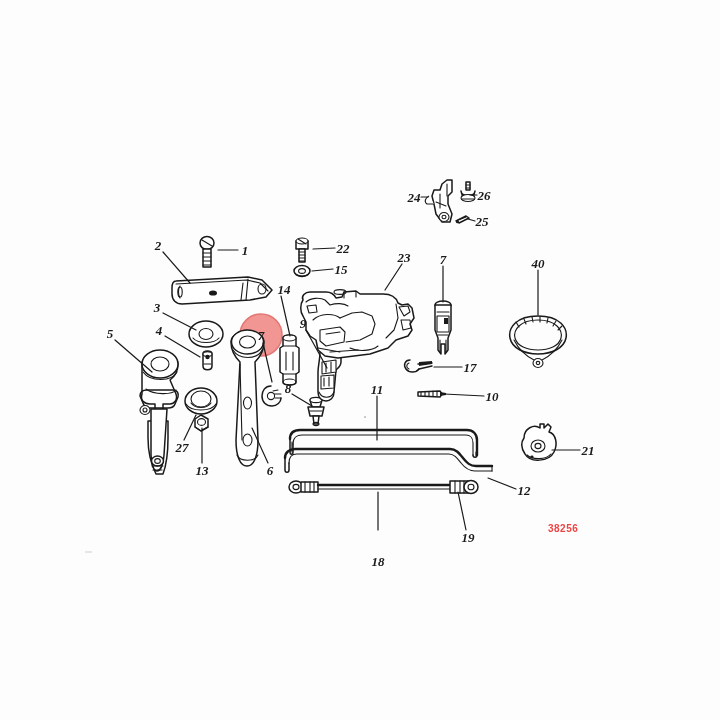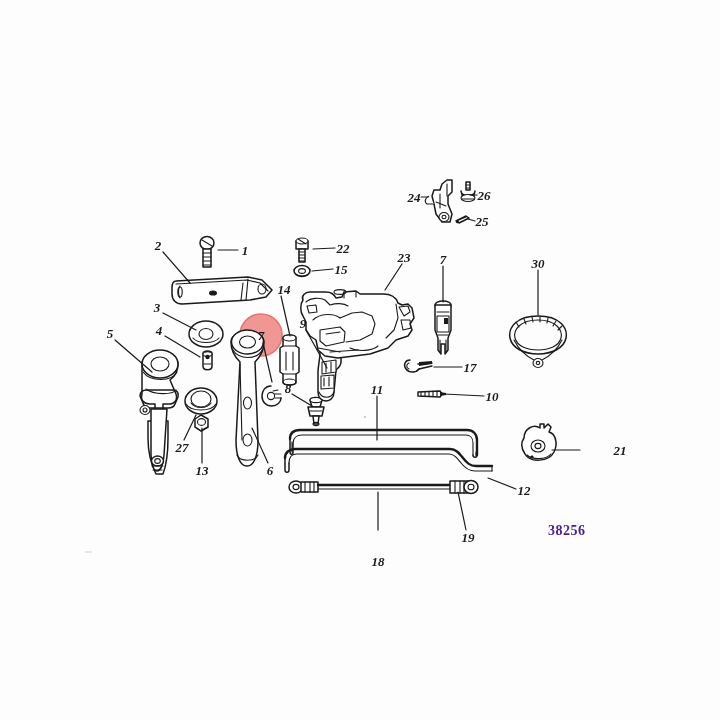--- a/index.html
+++ b/index.html
@@ -14,22 +14,22 @@
   .callout-num{
     position:absolute;font-family:"Liberation Serif", serif;
     font-size:13px;font-weight:700;color:#1a1a1a;
     line-height:1;letter-spacing:0px;
     transform:translate(-50%,-50%);
     white-space:nowrap;
     font-style:italic;
   }
   .drawing-no{
     position:absolute;left:548px;top:523px;
-    font-family:Liberation Serif, serif;
-    font-size:14px;font-weight:700;color:#4c1d95;letter-spacing:0.5px;
+    font-family:Liberation Sans, sans-serif;
+    font-size:10px;font-weight:700;color:#ef4444;letter-spacing:0.5px;
   }
   .hl-label{
     color:#1a1a1a;
   }
 </style>
 </head>
 <body>
 
 <div id="sheet">
 
@@ -369,22 +369,22 @@
       <div class="callout-num" style="left: 492px; top: 396px;">10</div>
       <div class="callout-num" style="left: 377px; top: 389px;">11</div>
       <div class="callout-num" style="left: 524px; top: 490px;">12</div>
       <div class="callout-num" style="left: 202px; top: 470px;">13</div>
       <div class="callout-num" style="left: 284px; top: 289px;">14</div>
       <div class="callout-num" style="left: 341px; top: 269px;">15</div>
       <div class="callout-num" style="left: 443px; top: 259px;">7</div>
       <div class="callout-num" style="left: 470px; top: 367px;">17</div>
       <div class="callout-num" style="left: 378px; top: 561px;">18</div>
       <div class="callout-num" style="left: 468px; top: 537px;">19</div>
-      <div class="callout-num" style="left: 538px; top: 263px;">30</div>
-      <div class="callout-num" style="left: 620px; top: 450px;">21</div>
+      <div class="callout-num" style="left: 538px; top: 263px;">40</div>
+      <div class="callout-num" style="left: 588px; top: 450px;">21</div>
       <div class="callout-num" style="left: 343px; top: 248px;">22</div>
       <div class="callout-num" style="left: 404px; top: 257px;">23</div>
       <div class="callout-num" style="left: 414px; top: 197px; text-align: right;">24</div>
       <div class="callout-num" style="left: 482px; top: 221px;">25</div>
       <div class="callout-num" style="left: 484px; top: 195px;">26</div>
       <div class="callout-num" style="left: 182px; top: 447px;">27</div>
     </div>
 
   <div class="drawing-no">38256</div>
 

